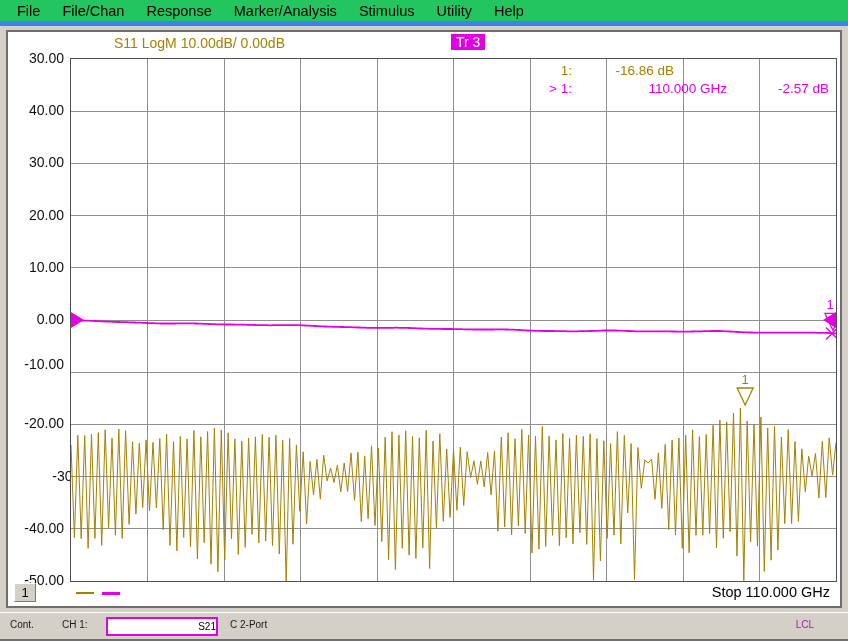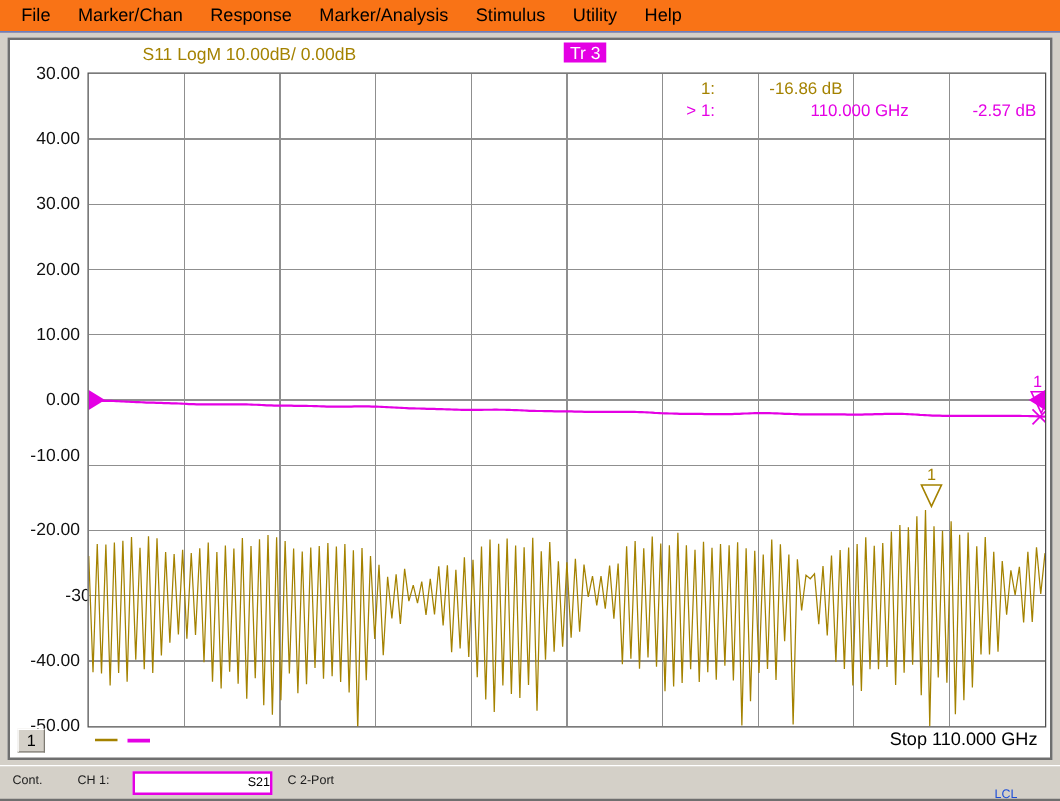--- a/index.html
+++ b/index.html
@@ -1,21 +1,21 @@
 <!DOCTYPE html>
 <html><head>
 <meta charset="utf-8">
 <style>
   * { margin:0; padding:0; box-sizing:border-box; }
   html,body { width:848px; height:641px; overflow:hidden; background:#d4d0c8;
               font-family:"Liberation Sans", sans-serif; position:relative; }
 
   
   .menubar { position:absolute; top:0; left:0; width:848px; height:26px;
-             background:#f97316; border-bottom:1px solid #3b82f6;
+             background:#22c55e; border-bottom:5px solid #3b82f6;
              display:flex; align-items:center; padding-left:6px; }
   .menu-item { font-size:14.5px; color:#000; padding:0 11px; cursor:default; }
 
   
   .display { position:absolute; top:30px; left:6px; width:836px; height:578px;
              background:#ffffff;
              border-top:2px solid #6f6f6f; border-left:2px solid #6f6f6f;
              border-right:2px solid #6f6f6f; border-bottom:2px solid #6f6f6f; }
 
   .trace-header { position:absolute; top:3px; left:0; width:100%; height:19px;
@@ -51,28 +51,28 @@
   
   .statusbar { position:absolute; top:612px; left:0; width:848px; height:29px;
                background:#d4d0c8; border-top:1px solid #fff;
                border-bottom:2px solid #6f6f6f; font-size:10px; color:#1a1a1a; }
   .sb-sweep   { position:absolute; left:10px;  top:6px; }
   .sb-chan    { position:absolute; left:62px;  top:6px; }
   .sb-measbox { position:absolute; left:106px; top:4px; width:112px; height:19px;
                 background:#fff; border:2px solid; line-height:15px;
                 padding-left:3px; color:#000; }
   .sb-cal     { position:absolute; left:230px; top:6px; }
-  .sb-lcl     { position:absolute; right:34px; top:17px; color:#1d4ed8; }
+  .sb-lcl     { position:absolute; right:34px; top:6px; color:#a21caf; }
 </style>
 </head>
 <body>
 
 <div class="menubar">
   <span class="menu-item">File</span>
-  <span class="menu-item">Marker/Chan</span>
+  <span class="menu-item">File/Chan</span>
   <span class="menu-item">Response</span>
   <span class="menu-item">Marker/Analysis</span>
   <span class="menu-item">Stimulus</span>
   <span class="menu-item">Utility</span>
   <span class="menu-item">Help</span>
 </div>
 
 <div class="display">
 
   <div class="trace-header">

